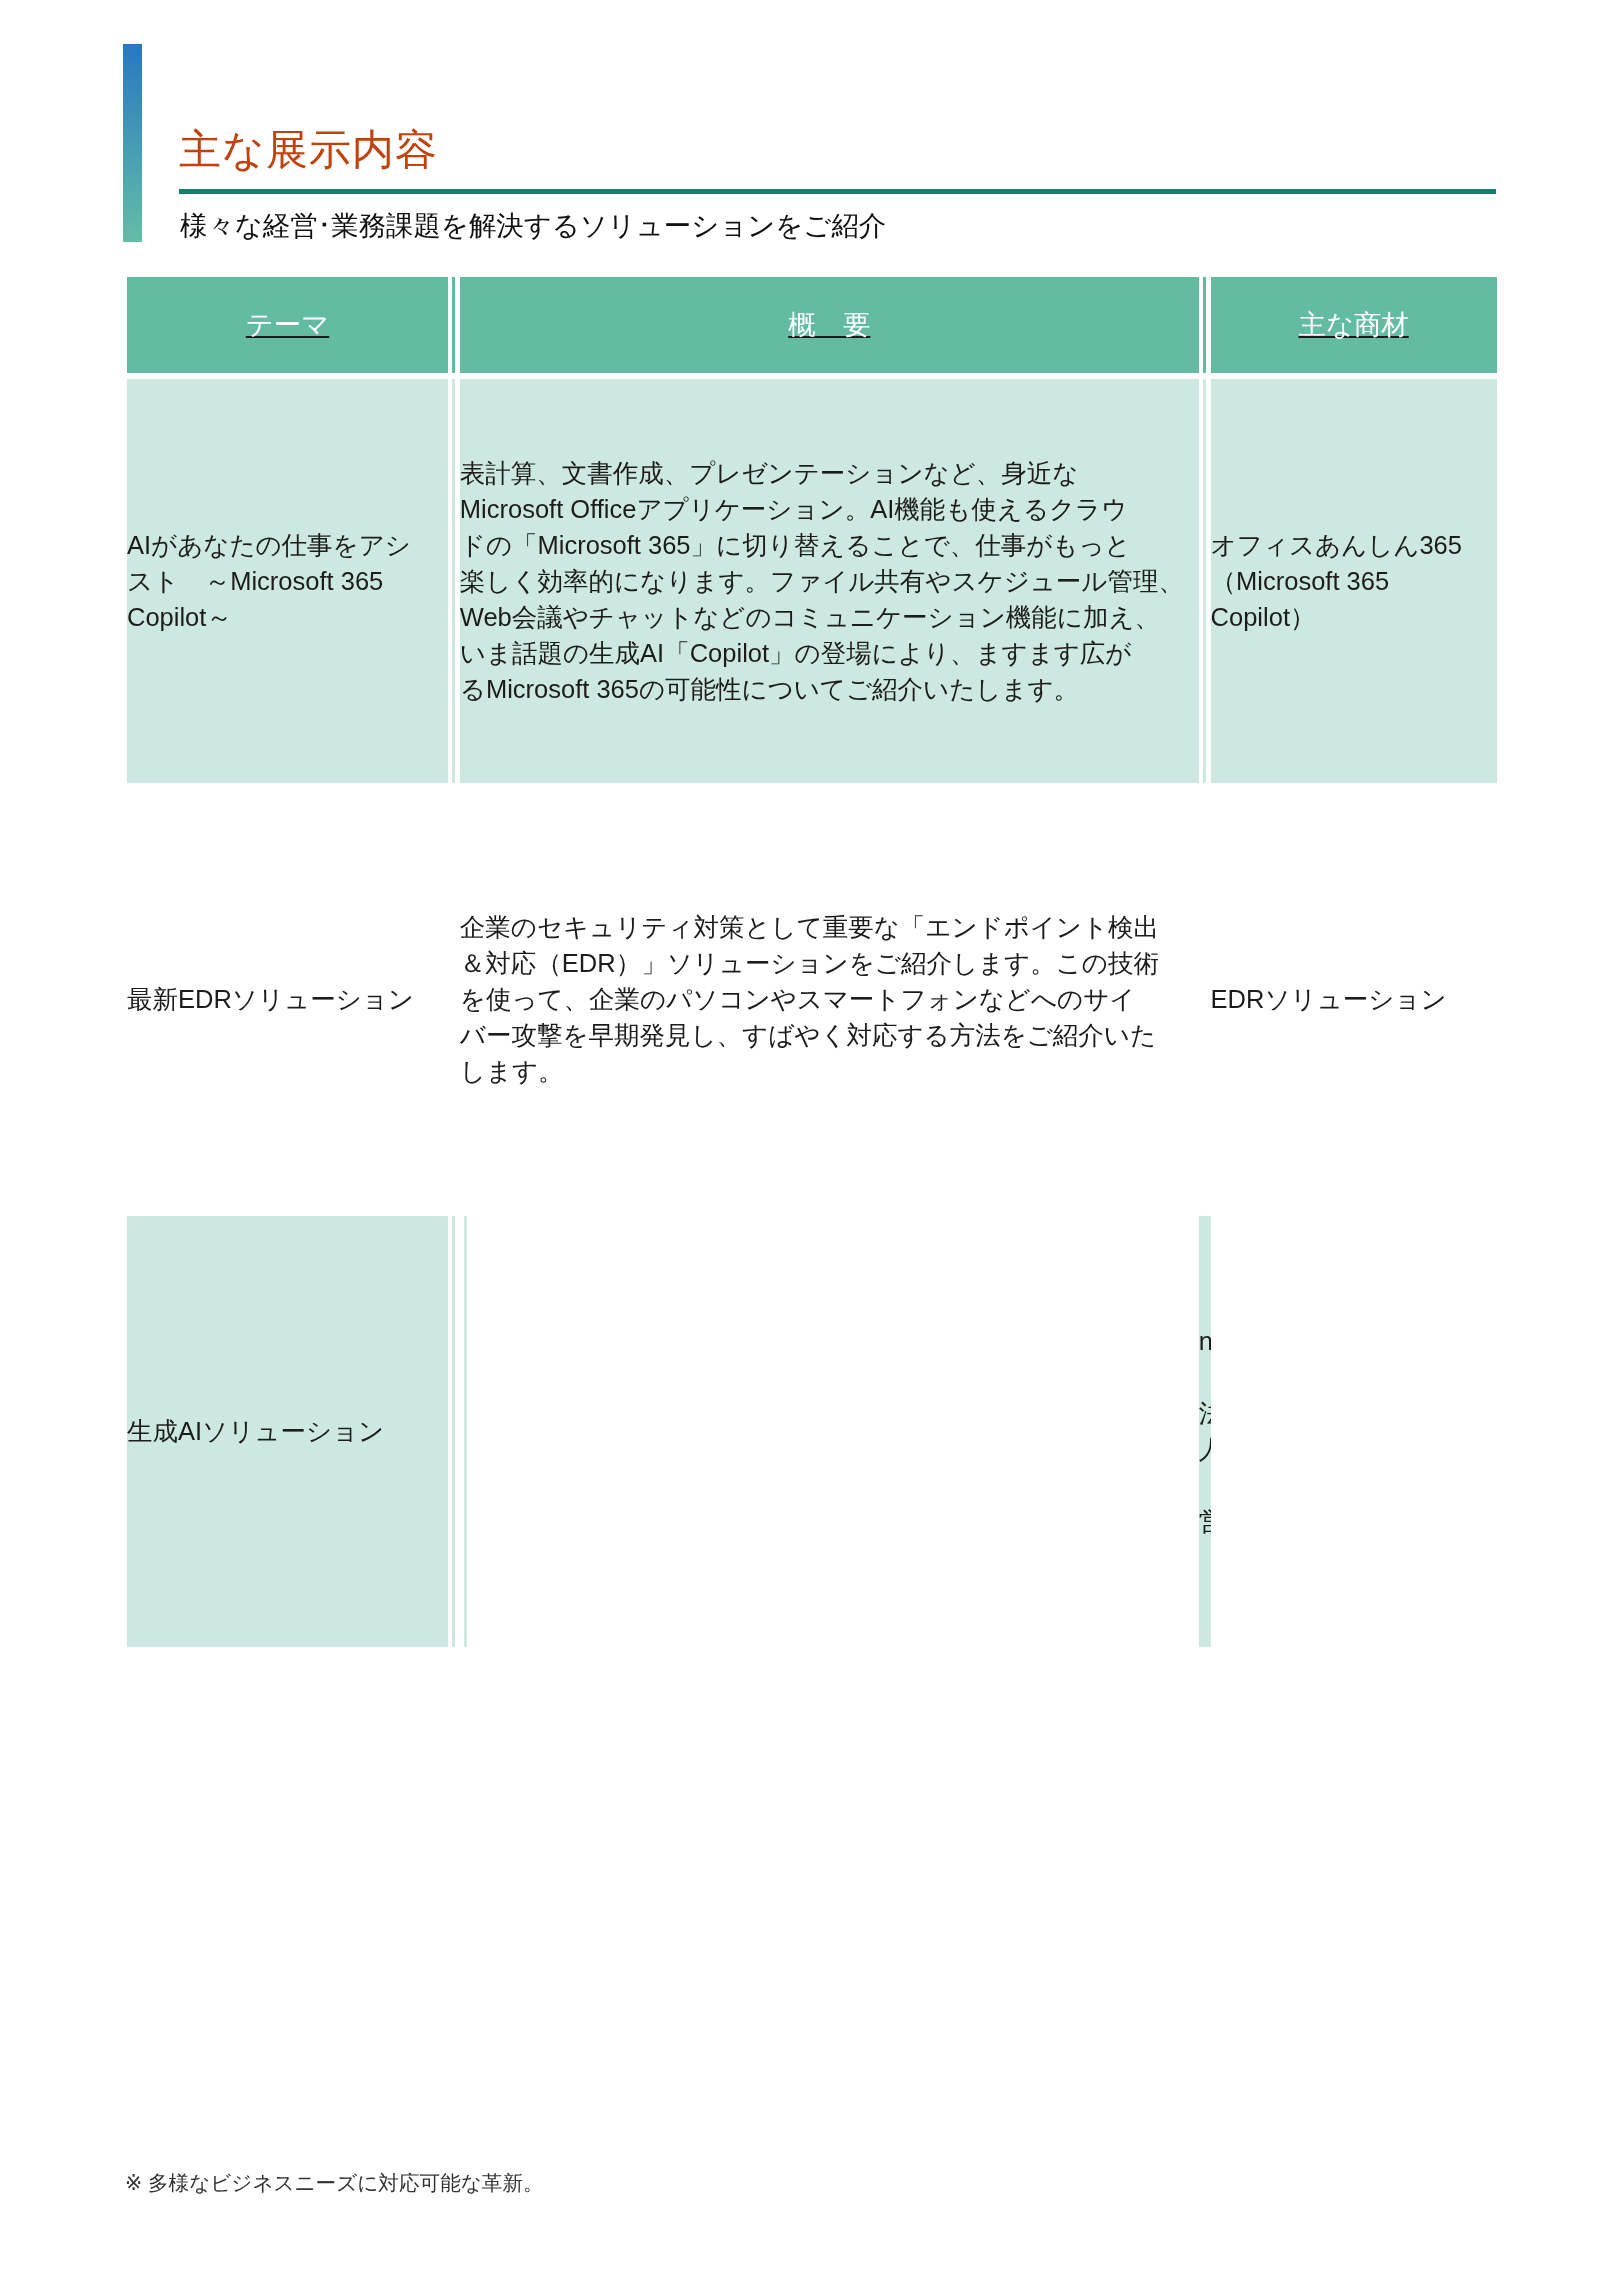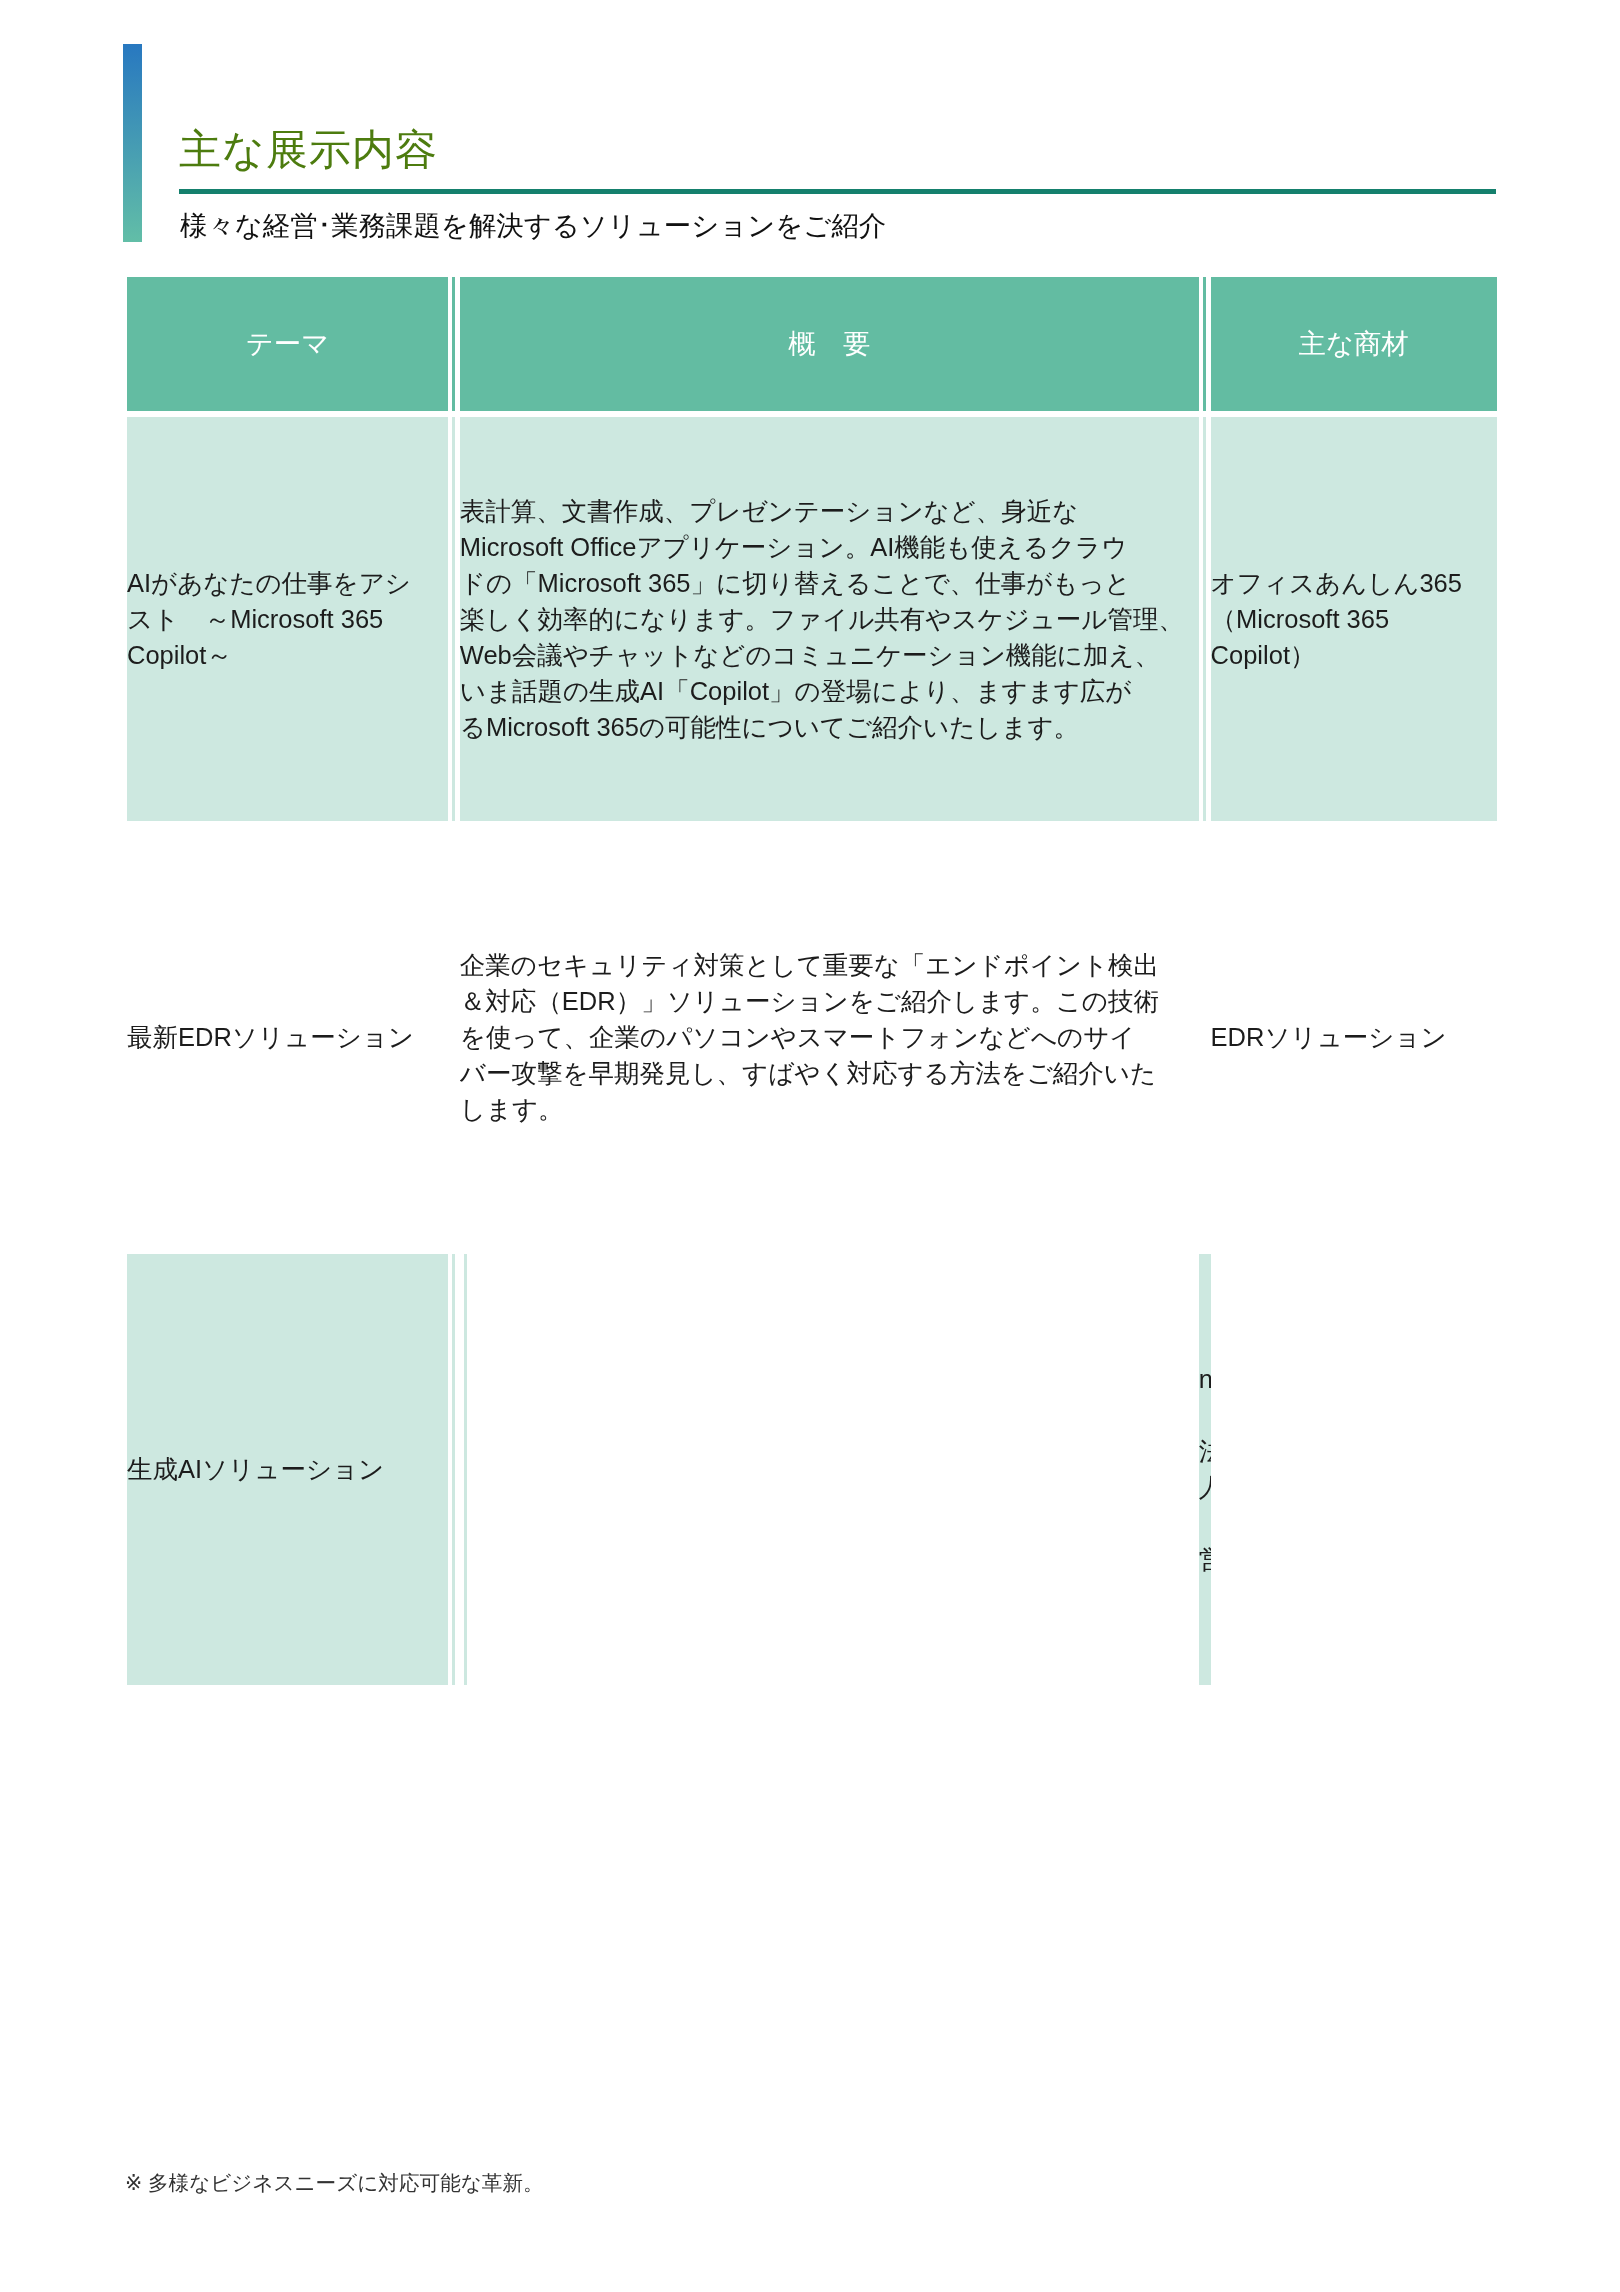--- a/index.html
+++ b/index.html
@@ -13,30 +13,30 @@
   }
   *{margin:0;padding:0;box-sizing:border-box;}
   html,body{background:#ffffff;}
   body{font-family:"Liberation Sans","DejaVu Sans",sans-serif;color:var(--body-text);}
   .page{position:relative;width:1620px;height:2293px;background:#ffffff;overflow:hidden;}
 
   
   .accent-bar{position:absolute;left:123px;top:44px;width:18.6px;height:198px;
     background:linear-gradient(180deg,var(--bar-top) 0%,var(--bar-bottom) 100%);}
   .page-title{position:absolute;left:179px;top:123px;font-size:42px;line-height:53px;
-    font-weight:400;color:#4d7c0f;letter-spacing:1px;}
+    font-weight:400;color:#c2410c;letter-spacing:1px;}
   .title-rule{position:absolute;left:179px;top:189px;width:1317px;height:4.9px;
     background:var(--title-rule);}
   .page-subtitle{position:absolute;left:180px;top:208px;font-size:27.4px;line-height:35px;
     color:#111;}
 
   
   .exhibit-table{position:absolute;left:127px;top:277px;width:1370px;}
   .trow{display:grid;grid-template-columns:321px 11.8px 739px 11.8px 286px;}
-  .trow-header{height:134px;}
+  .trow-header{height:96px;text-decoration:underline;}
   .trow-1{height:404px;margin-top:5.9px;}
   .trow-2{height:433px;}
   .trow-3{height:431px;}
   .cell{display:flex;align-items:center;overflow:hidden;}
   .cell-header{justify-content:center;background:var(--accent-teal);
     color:var(--header-text);font-size:27.4px;}
   .cell-body{padding:0 0;font-size:25.5px;line-height:36px;}
   .cell-tint{background:var(--row-tint);}
   .cell-white{background:#ffffff;}
   .cell-text{white-space:pre-line;}

